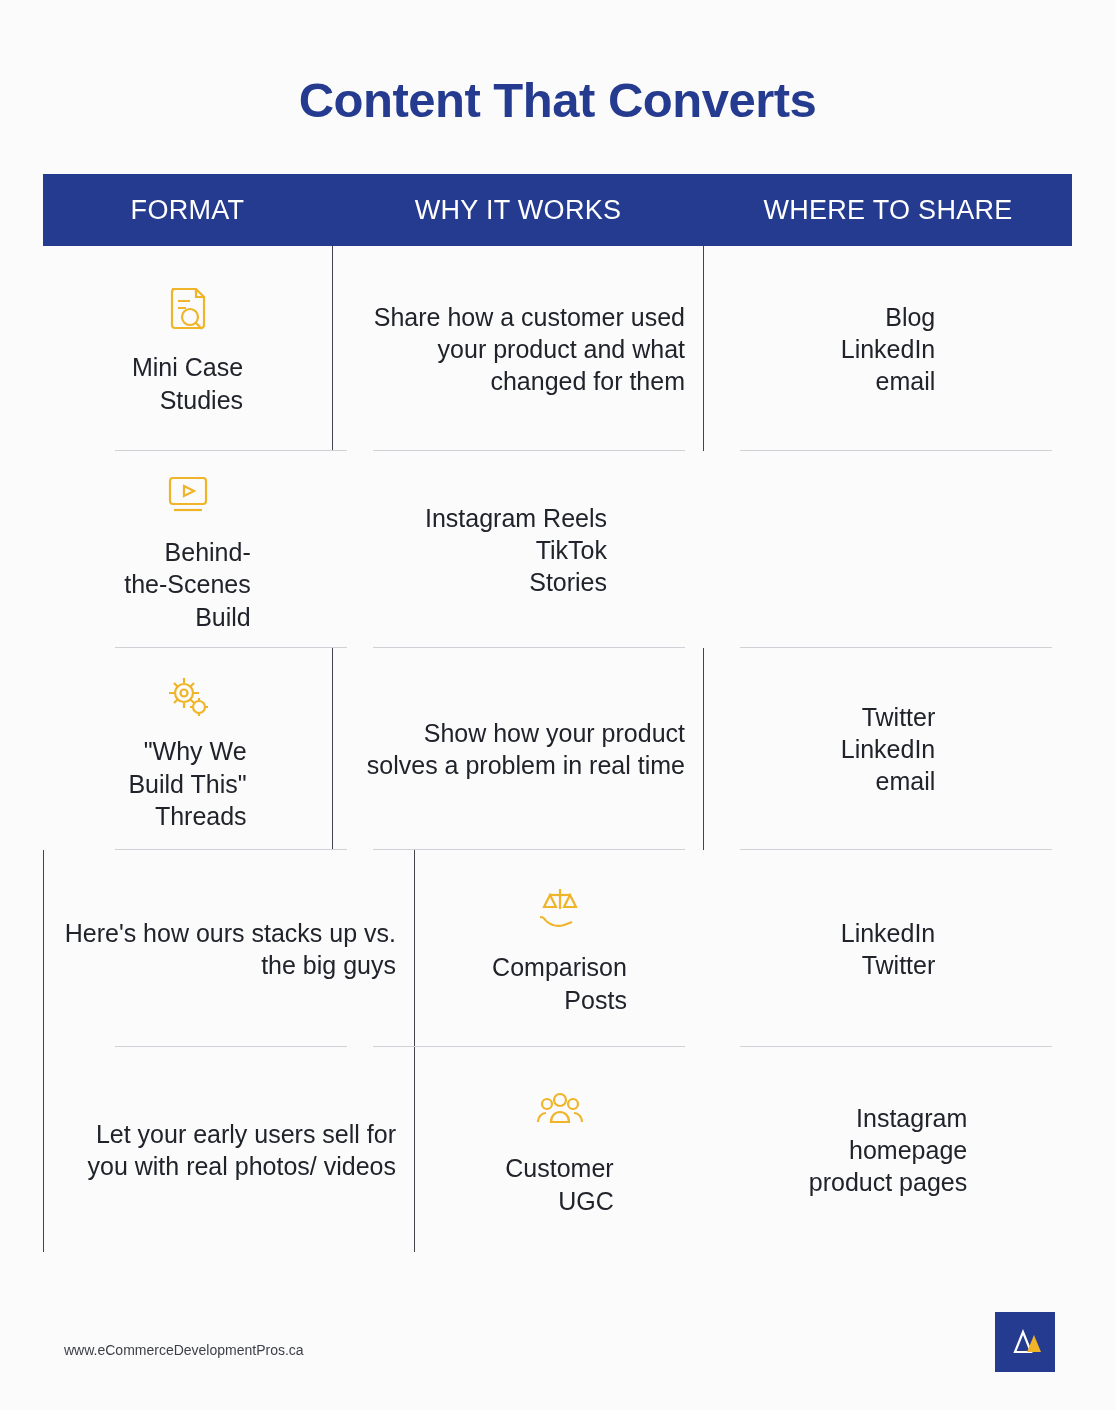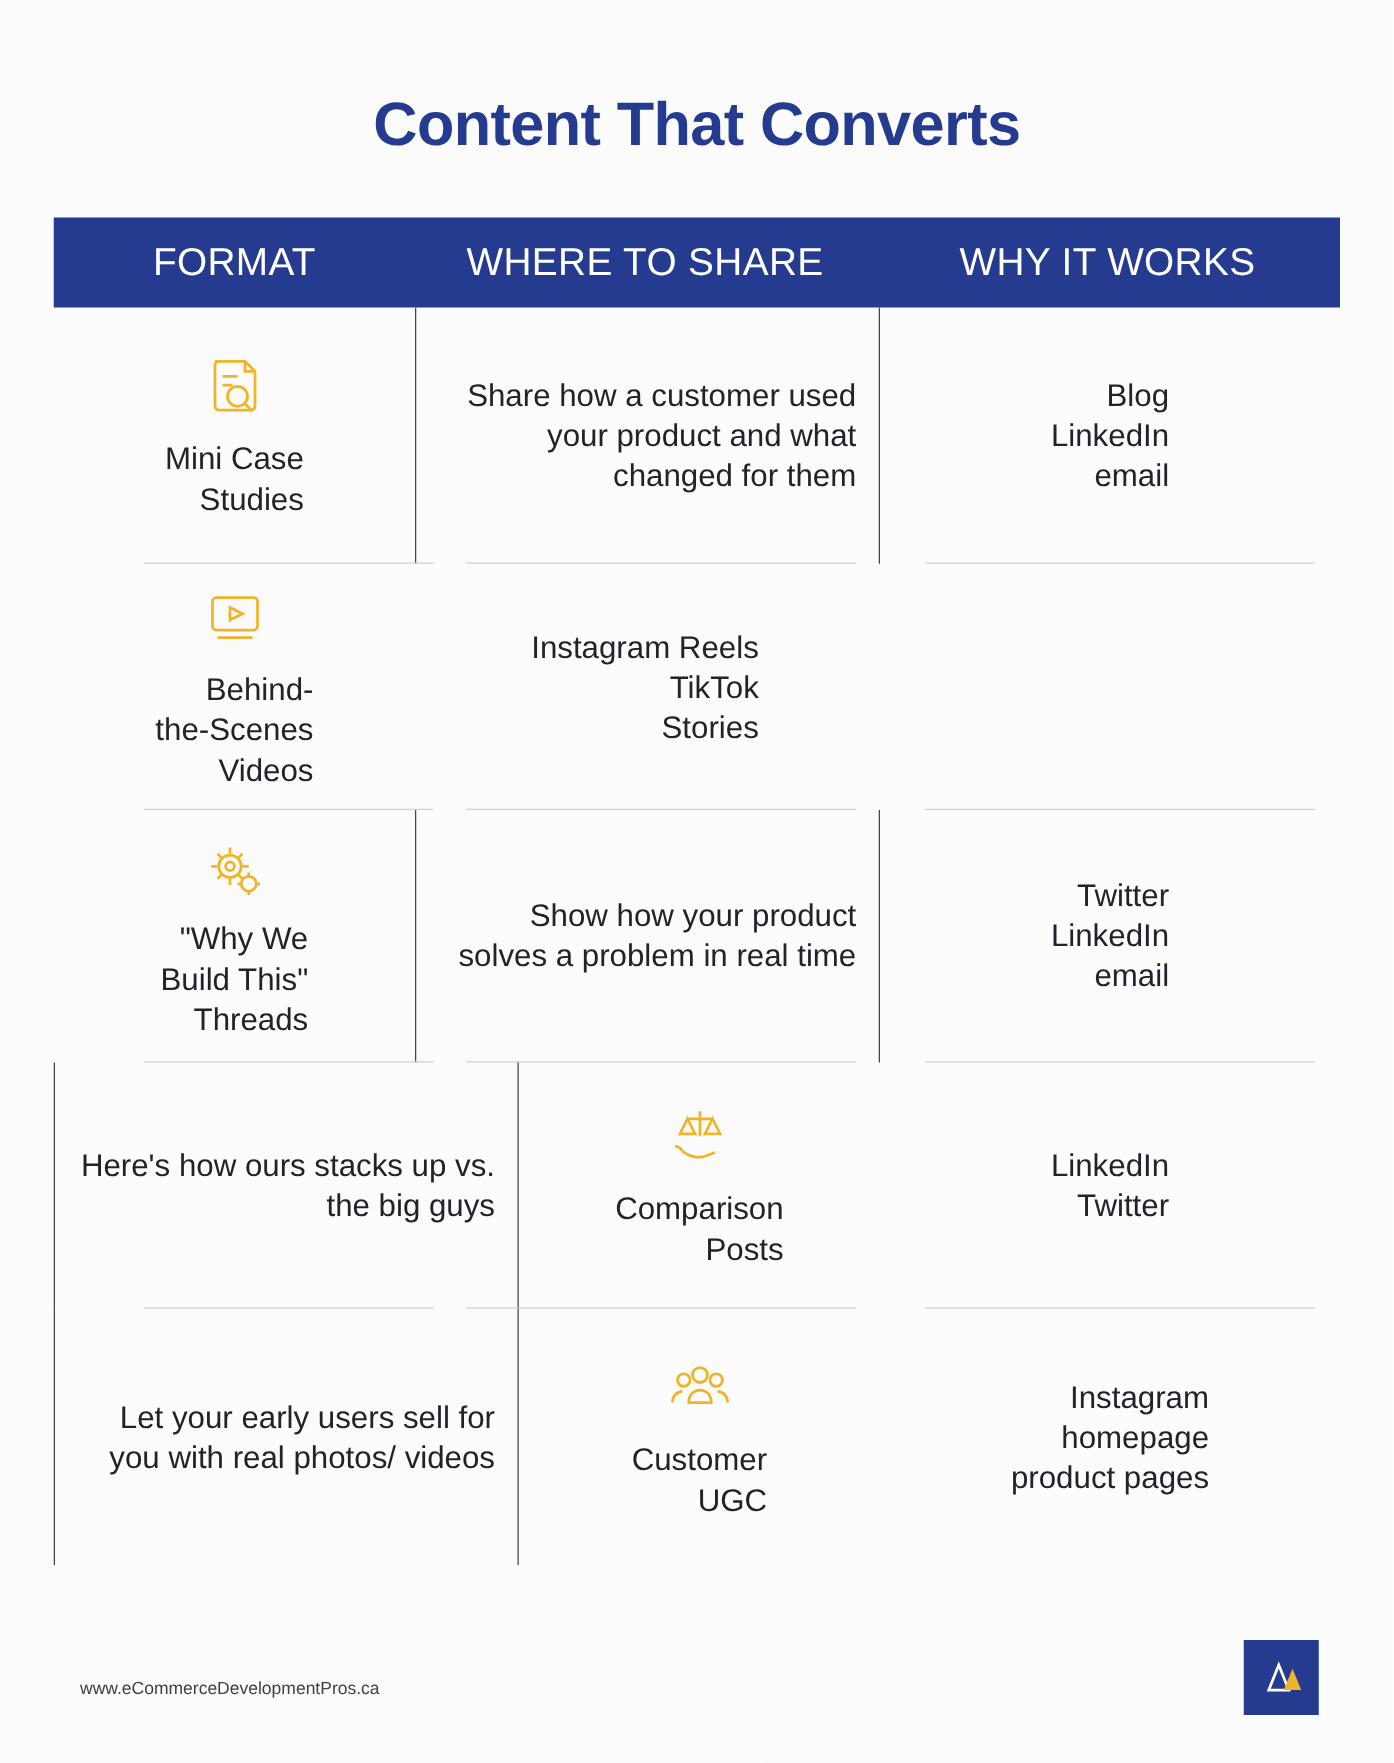--- a/index.html
+++ b/index.html
@@ -28,21 +28,21 @@
     margin: 46px 43px 0 43px;
     width: 1029px;
   }
   .header-row {
     display: flex;
     background: #253b8f;
     height: 72px;
   }
   .header-cell {
     color: #ffffff;
-    font-size: 31px;
+    font-size: 27px;
     font-weight: 400;
     display: flex;
     align-items: center;
     justify-content: center;
     letter-spacing: 0.3px;
   }
   .col-1 { width: 289px; }
   .col-2 { width: 372px; }
   .col-3 { width: 368px; }
 
@@ -108,22 +108,22 @@
 <body>
 
 <div class="page">
 
   <div class="title">Content That Converts</div>
 
   <div class="table">
 
     <div class="header-row">
       <div class="header-cell col-1">FORMAT</div>
+      <div class="header-cell col-2">WHY IT WORKS</div>
       <div class="header-cell col-3">WHERE TO SHARE</div>
-      <div class="header-cell col-2">WHY IT WORKS</div>
     </div>
 
     <div class="row-wrap">
       <div class="body-row" style="height:205px;">
         <div class="cell c1">
           <svg class="icon" viewBox="0 0 64 58" fill="none" stroke="#f0b429" stroke-width="2.2">
             <path d="M16 8 h24 l8 8 v28 a3 3 0 0 1 -3 3 H19 a3 3 0 0 1 -3 -3 V11 a3 3 0 0 1 3 -3 z"></path>
             <path d="M40 8 v8 h8"></path>
             <path d="M22 20 h12 M22 27 h8"></path>
             <circle cx="34" cy="36" r="8"></circle>
@@ -145,21 +145,21 @@
     <div class="row-wrap">
       <div class="body-row" style="height:197px;">
         <div class="cell c1">
           <svg class="icon" viewBox="0 0 64 58" fill="none" stroke="#f0b429" stroke-width="2.2">
             <rect x="14" y="12" width="36" height="26" rx="3"></rect>
             <path d="M28 20 l10 5 -10 5 z"></path>
             <path d="M18 44 h28"></path>
           </svg>
           <div class="fmt-label" style="white-space:pre-line;">Behind-
 the-Scenes
-Videos</div>
+Build</div>
         </div>
         <div class="cell c3" style="white-space:pre-line;">Instagram Reels
 TikTok
 Stories</div>
       </div>
       <div class="sep s1"></div>
       <div class="sep s2"></div>
       <div class="sep s3"></div>
     </div>
 

